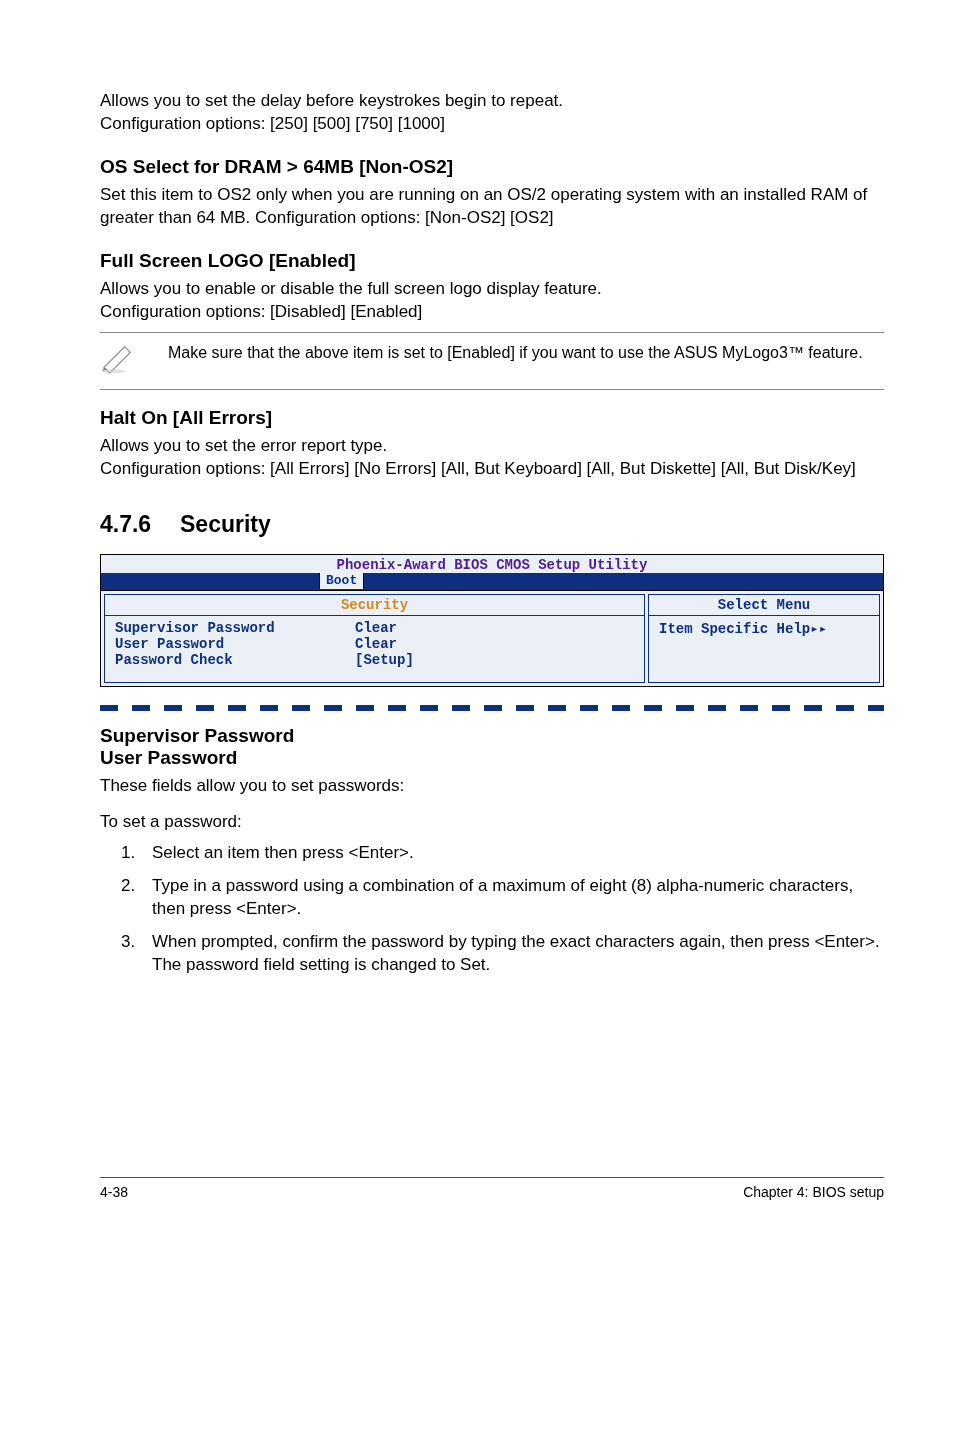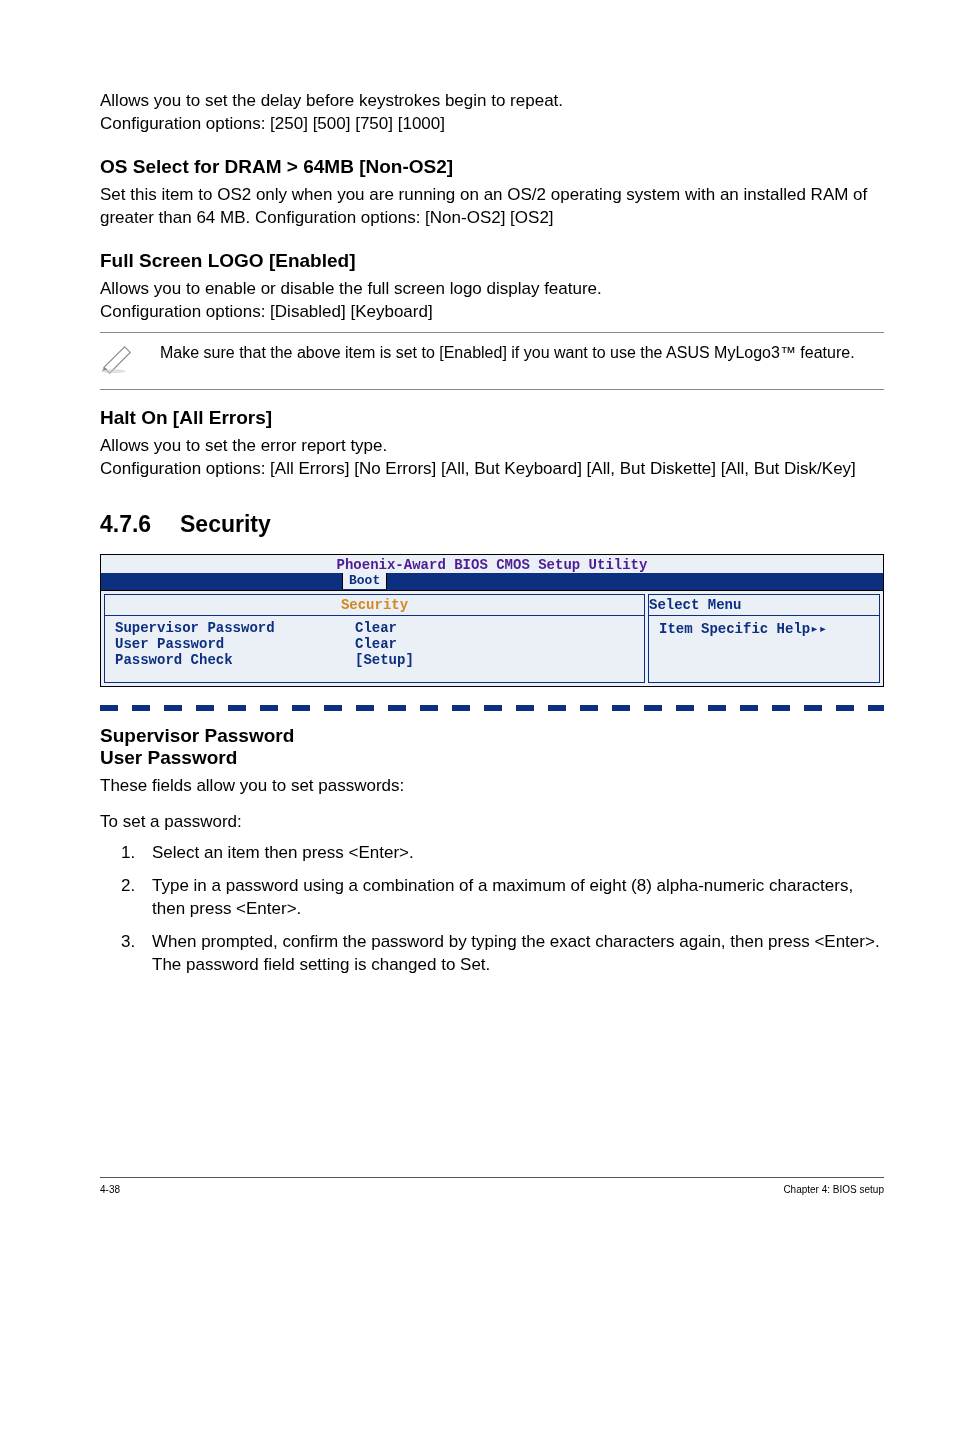--- a/index.html
+++ b/index.html
@@ -24,21 +24,21 @@
     line-height: 1.35;
   }
   .note-sep {
     border: none;
     border-top: 1px solid #888;
     margin: 6px 0;
   }
   .note-row {
     display: flex;
     align-items: flex-start;
-    gap: 22px;
+    gap: 30px;
     padding: 4px 0 4px 0;
   }
   .note-icon svg {
     width: 38px;
     height: 32px;
   }
   .note-text {
     font-size: 16px;
     flex: 1;
     line-height: 1.3;
@@ -68,21 +68,21 @@
     padding: 2px 0 0 0;
     font-size: 14px;
   }
   .bios-tabbar {
     background: #0c2f80;
     height: 17px;
     position: relative;
   }
   .bios-tab {
     position: absolute;
-    left: 241px;
+    left: 218px;
     top: 0;
     background: #ebf0f7;
     color: #0c2f80;
     font-weight: bold;
     padding: 0px 6px 1px 6px;
     border-left: 1px solid #000;
     border-right: 1px solid #000;
     font-size: 13px;
   }
   .bios-body {
@@ -103,20 +103,21 @@
   .bios-left-header {
     color: #d08a1f;
     font-weight: bold;
     text-align: center;
     padding: 2px 0;
     border-bottom: 1px solid #0c2f80;
   }
   .bios-right-header {
     color: #0c2f80;
     font-weight: bold;
+    text-align: center;
     padding: 2px 0;
     border-bottom: 1px solid #0c2f80;
   }
   .bios-left-content {
     padding: 4px 10px 14px 10px;
     color: #0c2f80;
     font-weight: bold;
   }
   .bios-left-content .row { display:flex; }
   .bios-left-content .k { width: 240px; }
@@ -141,42 +142,42 @@
     padding-left: 12px;
     margin-bottom: 10px;
     line-height: 1.35;
   }
 
   .footer {
     position: relative;
     border-top: 1px solid #555;
     margin-top: 200px;
     padding-top: 6px;
-    font-size: 10px;
+    font-size: 14px;
     display: flex;
     justify-content: space-between;
   }
 </style>
 </head>
 <body>
 
 <div class="page">
 
   <p class="body-text">
     <span>Allows you to set the delay before keystrokes begin to repeat.</span><br>
     <span>Configuration options: [250] [500] [750] [1000]</span>
   </p>
 
   <h3 class="section-title">OS Select for DRAM &gt; 64MB [Non-OS2]</h3>
   <p class="body-text">Set this item to OS2 only when you are running on an OS/2 operating system with an installed RAM of greater than 64 MB. Configuration options: [Non-OS2] [OS2]</p>
 
   <h3 class="section-title">Full Screen LOGO [Enabled]</h3>
   <p class="body-text" style="margin-bottom:8px;">
     <span>Allows you to enable or disable the full screen logo display feature.</span><br>
-    <span>Configuration options: [Disabled] [Keyboard]</span>
+    <span>Configuration options: [Disabled] [Enabled]</span>
   </p>
 
   <hr class="note-sep">
   <div class="note-row">
     <span class="note-icon">
       <svg viewBox="0 0 40 34">
         <path d="M4 30 L26 8 L32 14 L10 36 Z" fill="none" stroke="#888" stroke-width="1.2" transform="translate(0,-4)"></path>
         <path d="M4 30 L2 34 L8 32 Z" fill="#888" transform="translate(0,-4)"></path>
         <ellipse cx="14" cy="30" rx="13" ry="2" fill="#ccc" opacity="0.6"></ellipse>
       </svg>

